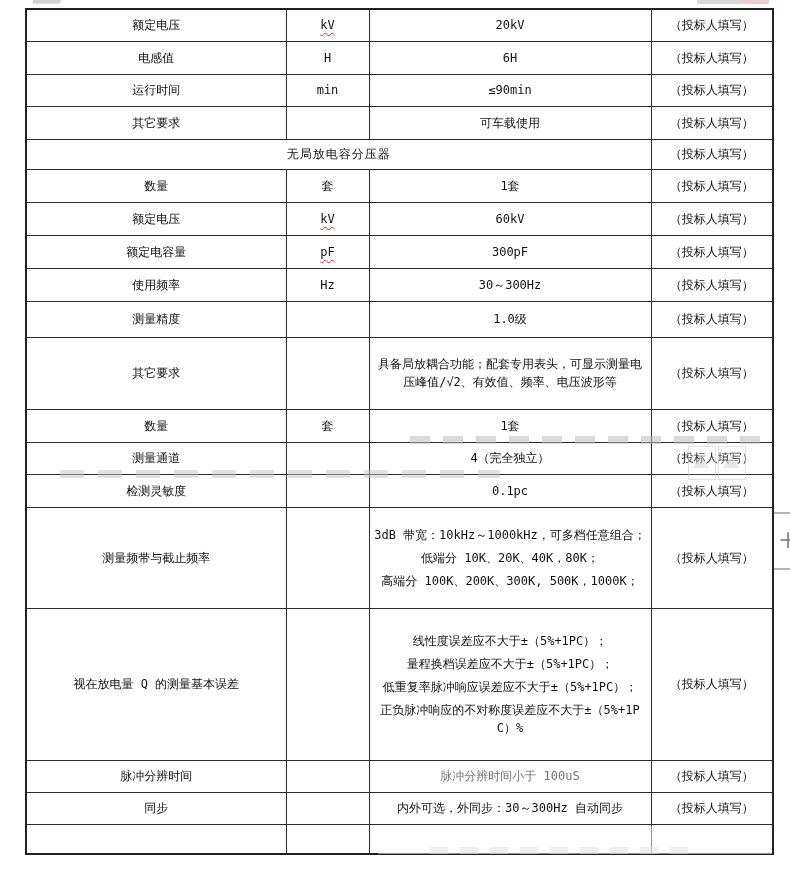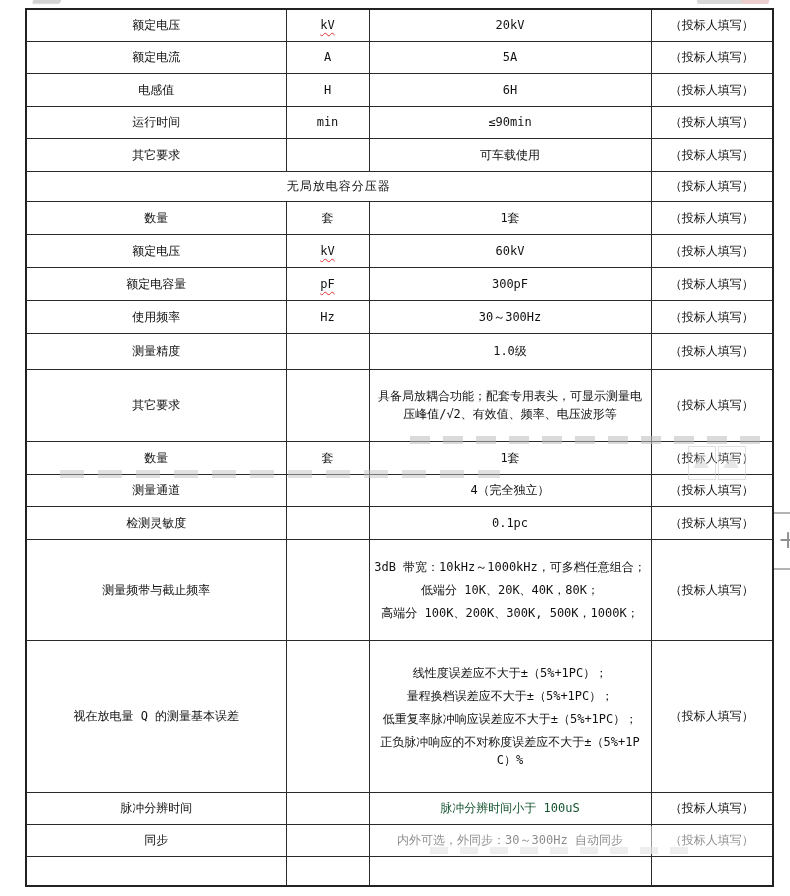--- a/index.html
+++ b/index.html
@@ -98,28 +98,20 @@
     </colgroup>
     <tbody>
         <tr style="height: 32px;">
           <td class="cell">额定电压</td>
           <td class="cell"><span class="sp">kV</span></td>
           <td class="cell">
             <div class="vline">20kV</div>
           </td>
           <td class="cell bidder-cell">（投标人填写）</td>
         </tr>
-        <tr style="height: 32px;">
-          <td class="cell">额定电流</td>
-          <td class="cell"><span>A</span></td>
-          <td class="cell">
-            <div class="vline">5A</div>
-          </td>
-          <td class="cell bidder-cell">（投标人填写）</td>
-        </tr>
         <tr style="height: 33px;">
           <td class="cell">电感值</td>
           <td class="cell"><span>H</span></td>
           <td class="cell">
             <div class="vline">6H</div>
           </td>
           <td class="cell bidder-cell">（投标人填写）</td>
         </tr>
         <tr style="height: 32px;">
           <td class="cell">运行时间</td>
@@ -230,21 +222,21 @@
             <div class="vline spaced">线性度误差应不大于±（5%+1PC）；</div>
             <div class="vline spaced">量程换档误差应不大于±（5%+1PC）；</div>
             <div class="vline spaced">低重复率脉冲响应误差应不大于±（5%+1PC）；</div>
             <div class="vline spaced">正负脉冲响应的不对称度误差应不大于±（5%+1PC）%</div>
           </td>
           <td class="cell bidder-cell">（投标人填写）</td>
         </tr>
         <tr style="height: 32px;">
           <td class="cell">脉冲分辨时间</td>
           <td class="cell"></td>
-          <td class="cell" style="color: #14532d;">
+          <td class="cell" style="color: #737373;">
             <div class="vline">脉冲分辨时间小于 100uS</div>
           </td>
           <td class="cell bidder-cell">（投标人填写）</td>
         </tr>
         <tr style="height: 32px;">
           <td class="cell">同步</td>
           <td class="cell"></td>
           <td class="cell">
             <div class="vline">内外可选，外同步：30～300Hz 自动同步</div>
           </td>

